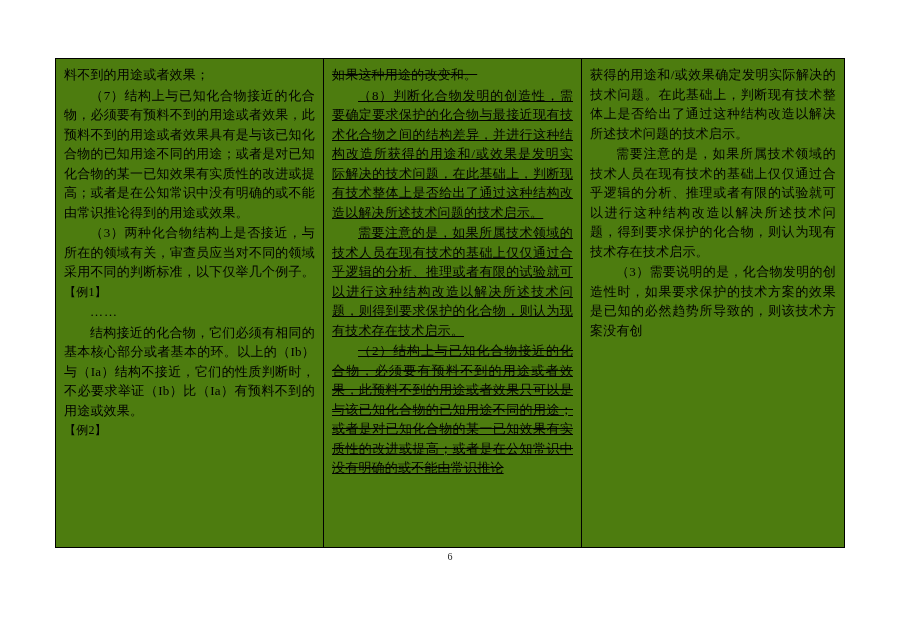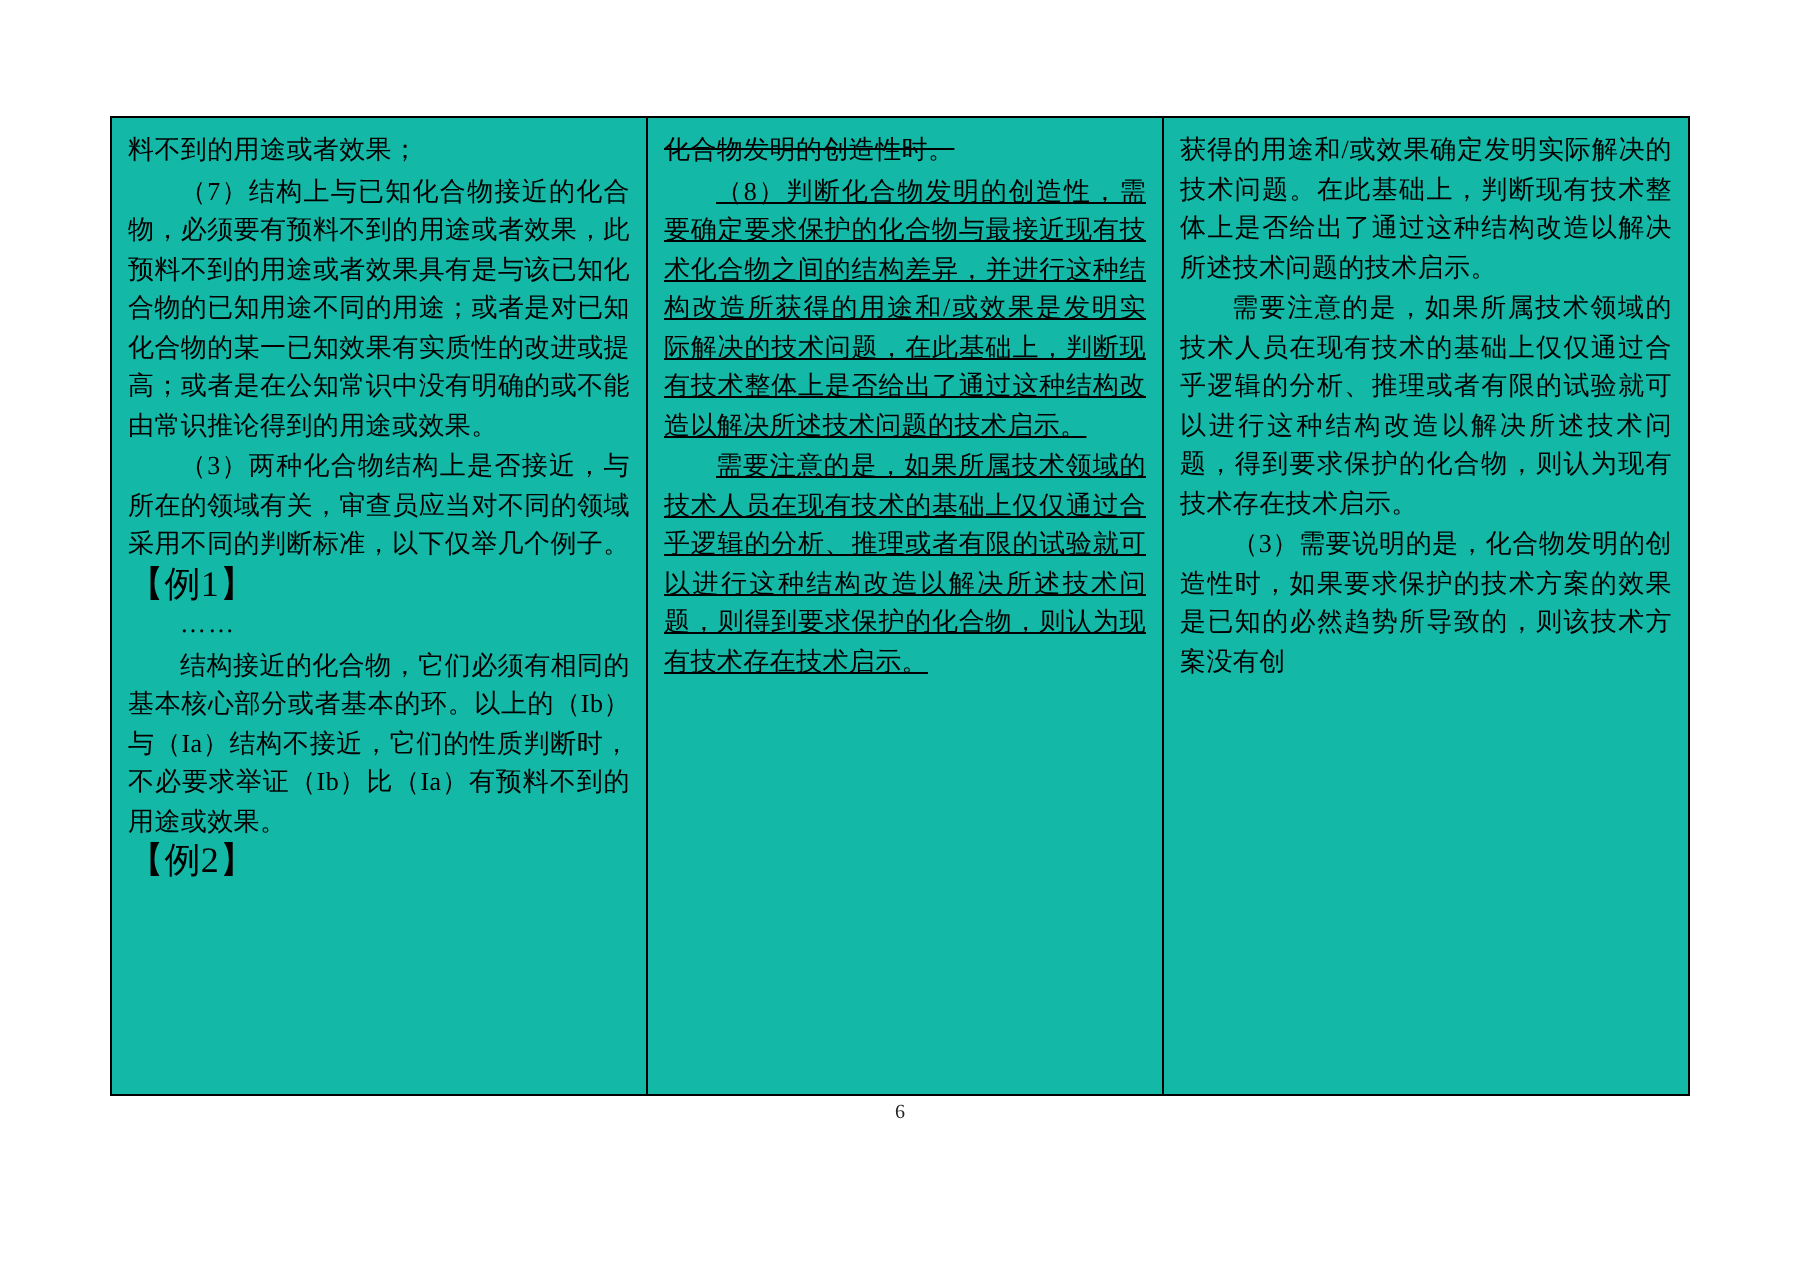--- a/index.html
+++ b/index.html
@@ -23,21 +23,21 @@
   
   #doc-table {
     position: absolute;
     left: 55px;
     top: 58px;
     width: 790px;
     height: 490px;
     border: 1px solid #000000;
     box-sizing: border-box;
     display: flex;
-    background: #14b8a6;
+    background: #4d7c0f;
   }
   .col {
     box-sizing: border-box;
     padding: 6px 8px 4px 8px;
     overflow: hidden;
     position: relative;
   }
   .col-left {
     width: 268px;
     border-right: 1px solid #000000;
@@ -67,21 +67,21 @@
     text-decoration: underline;
   }
   .under-strike {
     text-decoration: underline line-through;
   }
   .ellipsis-line {
     text-indent: 26px;
     letter-spacing: 1px;
   }
   .example-label {
-    font-size: 18px;
+    font-size: 12px;
     line-height: 19.5px;
     margin: 0;
   }
   
   #page-number {
     position: absolute;
     left: 0;
     top: 551px;
     width: 900px;
     text-align: center;
@@ -101,23 +101,24 @@
       <p>料不到的用途或者效果；</p>
       <p class="indent">（7）结构上与已知化合物接近的化合物，必须要有预料不到的用途或者效果，此预料不到的用途或者效果具有是与该已知化合物的已知用途不同的用途；或者是对已知化合物的某一已知效果有实质性的改进或提高；或者是在公知常识中没有明确的或不能由常识推论得到的用途或效果。</p>
       <p class="indent">（3）两种化合物结构上是否接近，与所在的领域有关，审查员应当对不同的领域采用不同的判断标准，以下仅举几个例子。</p>
       <p class="example-label">【例1】</p>
       <p class="ellipsis-line">……</p>
       <p class="indent">结构接近的化合物，它们必须有相同的基本核心部分或者基本的环。以上的（Ib）与（Ia）结构不接近，它们的性质判断时，不必要求举证（Ib）比（Ia）有预料不到的用途或效果。</p>
       <p class="example-label">【例2】</p>
     </div>
 
     <div class="col col-mid">
-      <p class="strike">化合物发明的创造性时。</p>
+      <p class="strike">如果这种用途的改变和。</p>
       <p class="indent under">（8）判断化合物发明的创造性，需要确定要求保护的化合物与最接近现有技术化合物之间的结构差异，并进行这种结构改造所获得的用途和/或效果是发明实际解决的技术问题，在此基础上，判断现有技术整体上是否给出了通过这种结构改造以解决所述技术问题的技术启示。</p>
       <p class="indent under">需要注意的是，如果所属技术领域的技术人员在现有技术的基础上仅仅通过合乎逻辑的分析、推理或者有限的试验就可以进行这种结构改造以解决所述技术问题，则得到要求保护的化合物，则认为现有技术存在技术启示。</p>
+      <p class="indent under-strike">（2）结构上与已知化合物接近的化合物，必须要有预料不到的用途或者效果，此预料不到的用途或者效果只可以是与该已知化合物的已知用途不同的用途；或者是对已知化合物的某一已知效果有实质性的改进或提高；或者是在公知常识中没有明确的或不能由常识推论</p>
     </div>
 
     <div class="col col-right">
       <p>获得的用途和/或效果确定发明实际解决的技术问题。在此基础上，判断现有技术整体上是否给出了通过这种结构改造以解决所述技术问题的技术启示。</p>
       <p class="indent">需要注意的是，如果所属技术领域的技术人员在现有技术的基础上仅仅通过合乎逻辑的分析、推理或者有限的试验就可以进行这种结构改造以解决所述技术问题，得到要求保护的化合物，则认为现有技术存在技术启示。</p>
       <p class="indent">（3）需要说明的是，化合物发明的创造性时，如果要求保护的技术方案的效果是已知的必然趋势所导致的，则该技术方案没有创</p>
     </div>
 
   </div>
 

